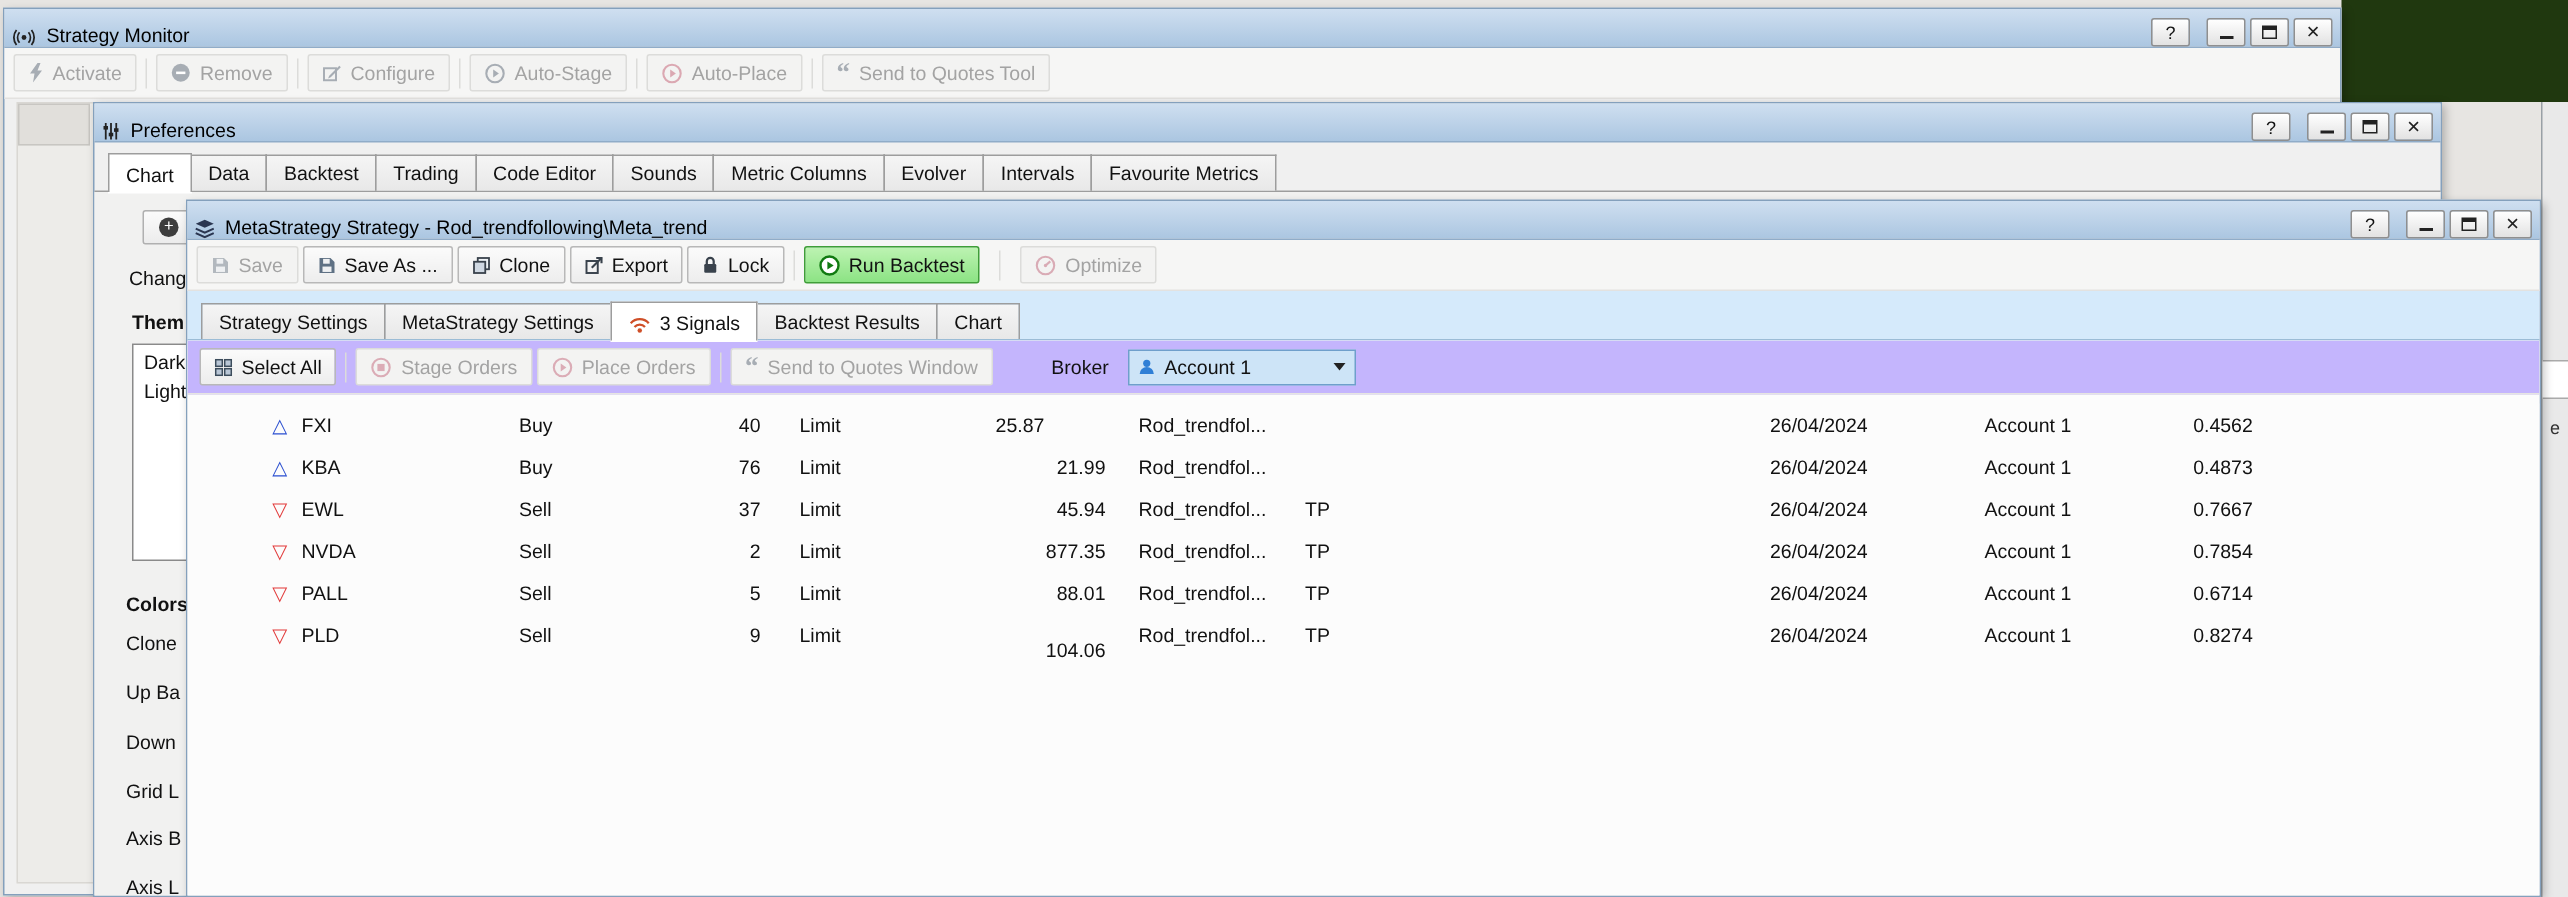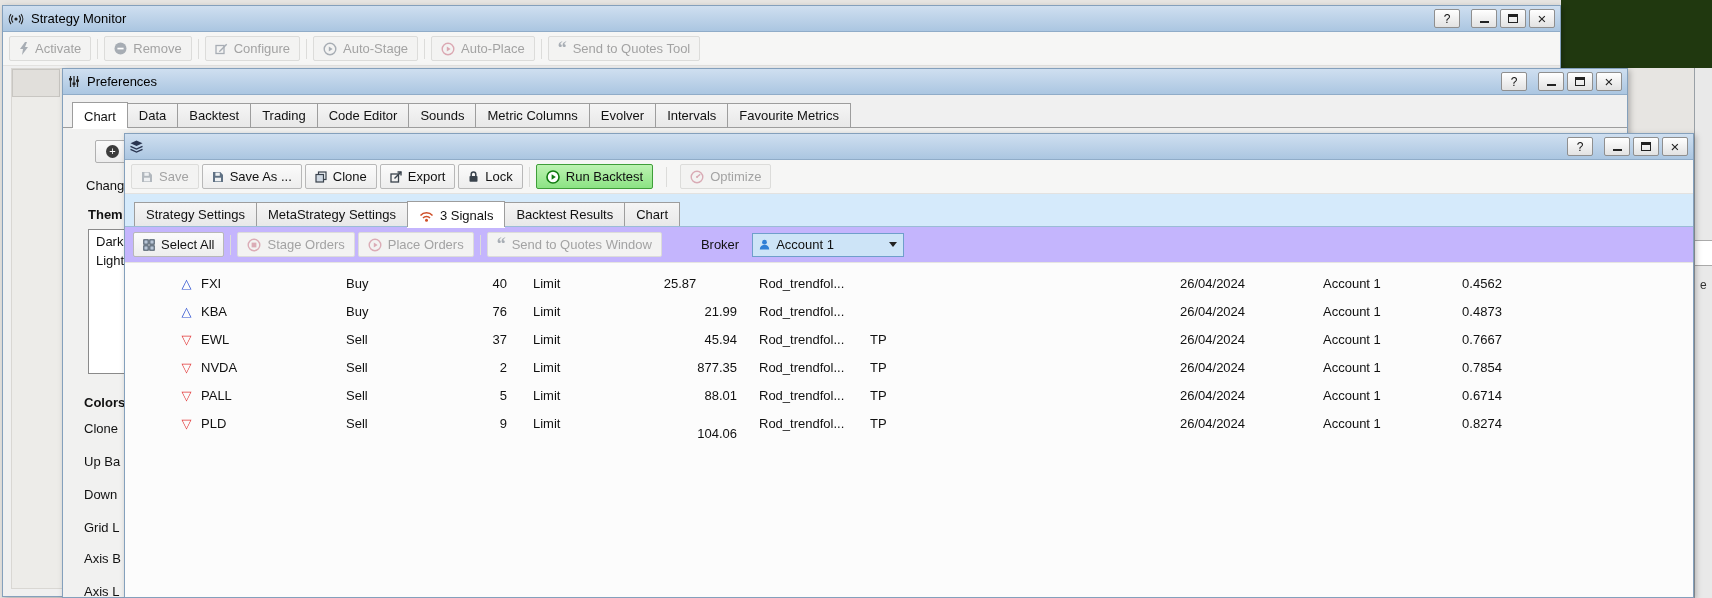--- a/index.html
+++ b/index.html
@@ -8,21 +8,21 @@
 #screen{position:relative;width:1712px;height:598px;background:#e7e5e2;overflow:hidden}
 
 
 .desktop-green{position:absolute;left:1561px;top:0;width:151px;height:68px;background:#20380f;z-index:0}
 .right-fragment{position:absolute;left:1694px;top:68px;width:18px;height:530px;background:#e9e9e9;border-left:1px solid #99a0a6;z-index:0}
 .rf-box{margin-top:172px;height:26px;background:#ffffff;border-top:1px solid #aaa;border-bottom:1px solid #aaa}
 .rf-text{padding:12px 0 0 5px;font-size:12px;color:#333}
 
 
 .window{position:absolute;background:#f0f0f0;border:1px solid #84a0bc;box-shadow:2px 2px 6px rgba(0,0,0,.25);display:flex;flex-direction:column}
-.titlebar{flex:none;height:26px;background:linear-gradient(#cfdff0,#abc6e1);display:flex;align-items:center;gap:7px;padding:0 5px;border-bottom:1px solid #90acc8}
+.titlebar{flex:none;height:26px;background:linear-gradient(#cfdff0,#abc6e1);display:flex;align-items:flex-end;gap:7px;padding:0 5px;border-bottom:1px solid #90acc8}
 .title{font-size:13px;color:#000;white-space:nowrap}
 .win-controls{margin-left:auto;display:flex;gap:3px;align-items:center}
 .ctl-gap{width:5px}
 .win-btn{width:26px;height:19px;background:linear-gradient(#ffffff,#e2e2e2);border:1px solid #8f8f8f;border-radius:2px;display:flex;align-items:center;justify-content:center;font-size:12px;padding:0}
 .g-min{width:9px;border-bottom:2px solid #222;align-self:flex-end;margin-bottom:4px}
 .g-max{width:10px;height:9px;border:1px solid #222;border-top:3px solid #222}
 .g-close::before{content:"\00D7";font-size:15px;line-height:1;color:#222}
 
 
 .toolbar{flex:none;display:flex;align-items:center;gap:3px;padding:4px 6px;background:#f6f6f5;border-bottom:1px solid #e3e2e0}
@@ -232,20 +232,21 @@
     </div>
   </div>
 
   <div class="window ms">
     <div class="titlebar">
       <svg width="13" height="13" viewBox="0 0 13 13">
           <path d="M6.5 0.5 L12.5 3.2 6.5 5.9 0.5 3.2 z" fill="#2a3550"></path>
           <path d="M0.5 6.4 L6.5 9.1 12.5 6.4" fill="none" stroke="#2a3550" stroke-width="1.4"></path>
           <path d="M0.5 9.4 L6.5 12.1 12.5 9.4" fill="none" stroke="#2a3550" stroke-width="1.4"></path>
         </svg>
+      <span class="title">MetaStrategy Strategy - Rod_trendfollowing\Meta_trend</span>
       <div class="win-controls">
         <button class="win-btn">
             <span>?</span>
           </button>
         <span class="ctl-gap"></span>
         <button class="win-btn">
             <span class="g-min"></span>
           </button>
         <button class="win-btn">
             <span class="g-max"></span>

